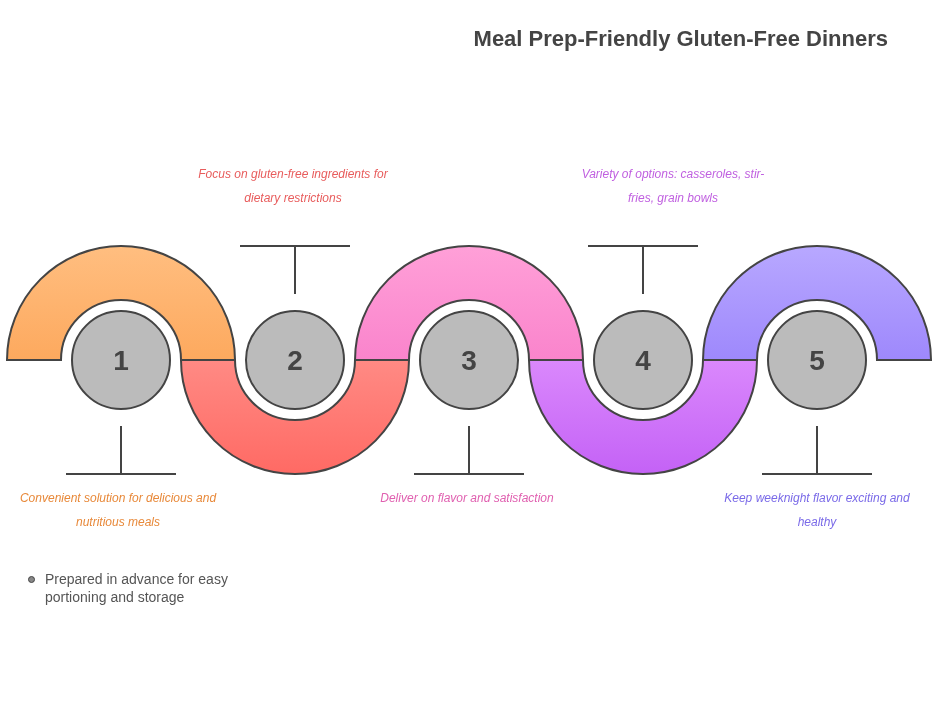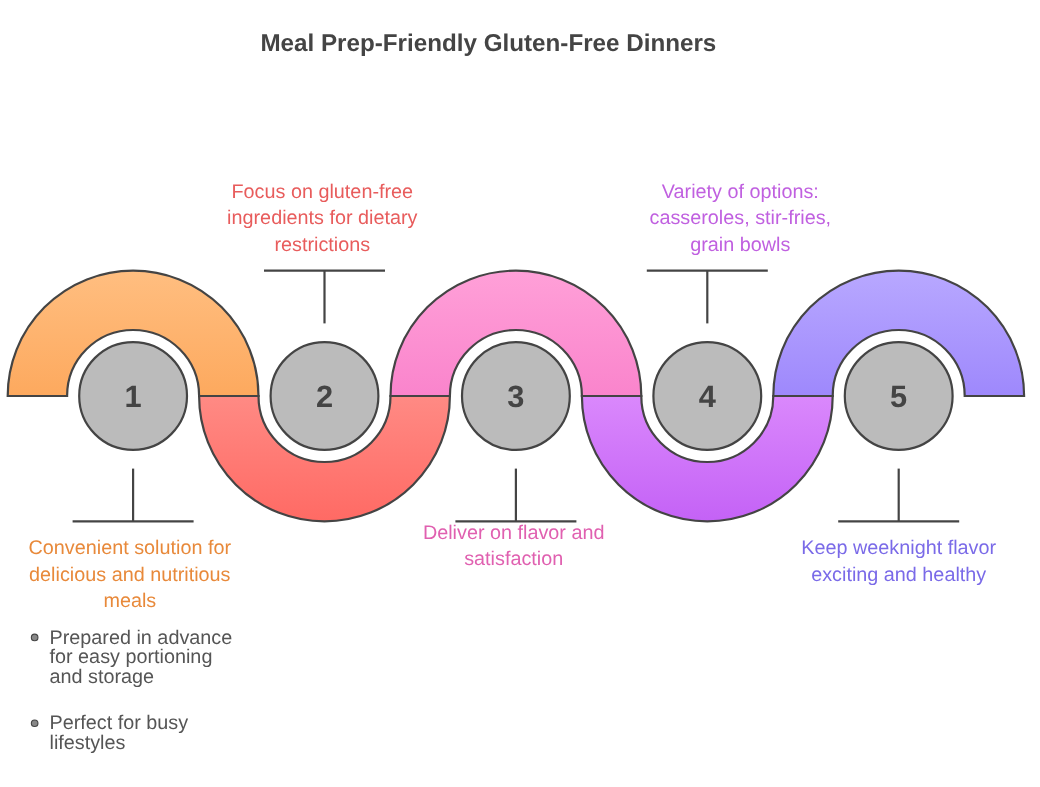--- a/index.html
+++ b/index.html
@@ -1,22 +1,22 @@
 <!DOCTYPE html>
 <html><head>
 <meta charset="utf-8">
 <style>
   html, body { margin: 0; padding: 0; background: #ffffff; }
   body { width: 945px; height: 715px; position: relative; overflow: hidden;
          font-family: "Liberation Sans", "DejaVu Sans", sans-serif; }
-  #title { position: absolute; left: 0; top: 26px; width: 888px; text-align: center;
+  #title { position: absolute; left: 0; top: 26px; width: 888px; text-align: right;
            font-size: 22px; font-weight: bold; color: #444444; letter-spacing: 0px; }
   #diagram { position: absolute; left: 0; top: 0; }
-  .label { position: absolute; text-align: center; font-size: 18px; line-height: 24px; }
-  .bullets { position: absolute; left: 28px; top: 570px; width: 200px; font-size: 18px;
+  .label { position: absolute; text-align: center; font-size: 12px; line-height: 24px; font-style: italic; }
+  .bullets { position: absolute; left: 28px; top: 570px; width: 200px; font-size: 14px;
              line-height: 18px; color: #555555; margin: 0; padding: 0; list-style: none; }
   .bullets li { position: relative; padding-left: 17px; margin-bottom: 24px; }
   .bullets .dot { position: absolute; left: 0; top: 6px; width: 5px; height: 5px;
                   border-radius: 50%; background: #888; border: 1.5px solid #444; }
 </style>
 </head>
 <body>
 
 <div id="title">Meal Prep-Friendly Gluten-Free Dinners</div>
 
@@ -71,20 +71,19 @@
       <text x="469" y="370" text-anchor="middle" font-size="28" font-weight="bold" fill="#444444" font-family="&quot;Liberation Sans&quot;, sans-serif">3</text>
       <circle cx="643" cy="360" r="49" fill="#BBBBBB" stroke="#444444" stroke-width="2"></circle>
       <text x="643" y="370" text-anchor="middle" font-size="28" font-weight="bold" fill="#444444" font-family="&quot;Liberation Sans&quot;, sans-serif">4</text>
       <circle cx="817" cy="360" r="49" fill="#BBBBBB" stroke="#444444" stroke-width="2"></circle>
       <text x="817" y="370" text-anchor="middle" font-size="28" font-weight="bold" fill="#444444" font-family="&quot;Liberation Sans&quot;, sans-serif">5</text>
     </g>
 </svg>
 
 <div id="label-1" class="label" style="left: 18px; top: 486px; width: 200px; color: rgb(232, 137, 58); text-align: center;">Convenient solution for delicious and nutritious meals</div>
 <div id="label-2" class="label" style="left: 193px; top: 162px; width: 200px; color: rgb(232, 92, 92);">Focus on gluten-free ingredients for dietary restrictions</div>
-<div id="label-3" class="label" style="left: 367px; top: 472px; width: 200px; color: rgb(224, 96, 176);">Deliver on flavor and satisfaction</div>
+<div id="label-3" class="label" style="left: 367px; top: 486px; width: 200px; color: rgb(224, 96, 176);">Deliver on flavor and satisfaction</div>
 <div id="label-4" class="label" style="left: 571px; top: 162px; width: 204px; color: rgb(192, 96, 224);">Variety of options: casseroles, stir-fries, grain bowls</div>
 <div id="label-5" class="label" style="left: 722px; top: 486px; width: 190px; color: rgb(122, 106, 232);">Keep weeknight flavor exciting and healthy</div>
 
 <ul class="bullets">
   <li><span class="dot"></span><span>Prepared in advance for easy portioning and storage</span></li>
-  <li><span class="dot"></span><span>Perfect for busy lifestyles</span></li>
 </ul>
 
 </body></html>

